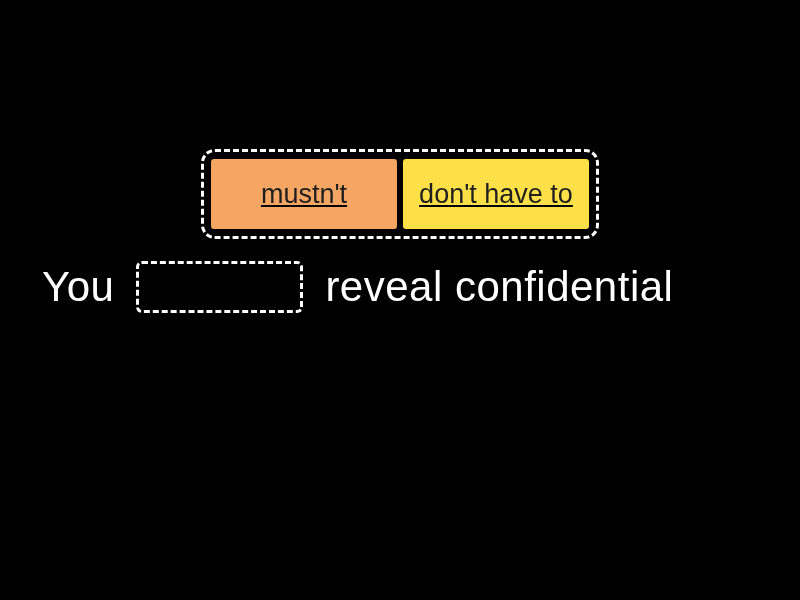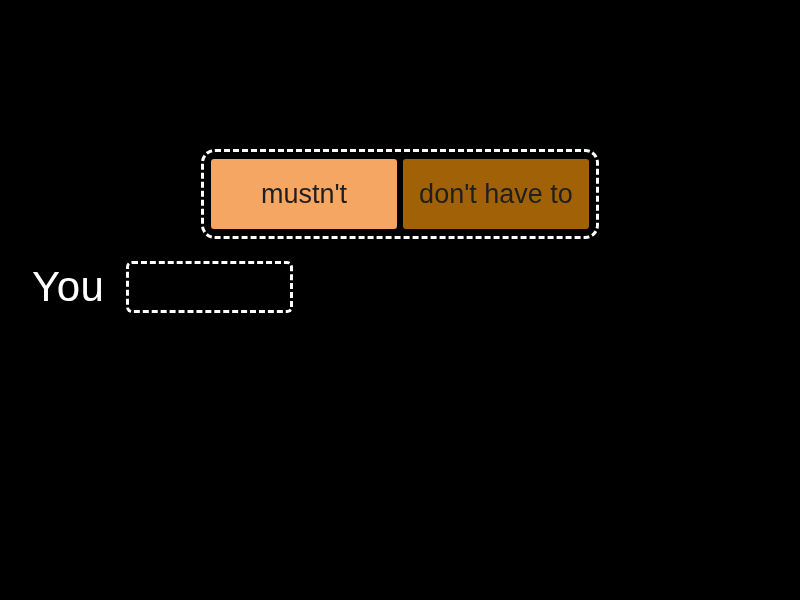--- a/index.html
+++ b/index.html
@@ -20,20 +20,21 @@
   .word-bank {
     position: absolute;
     top: 149px;
     left: 50%;
     transform: translateX(-50%);
     display: inline-flex;
     gap: 6px;
     padding: 7px;
     border: 3px dashed #ffffff;
     border-radius: 14px;
+    text-decoration: underline;
   }
 
   .tile {
     width: 186px;
     height: 70px;
     display: flex;
     align-items: center;
     justify-content: center;
     border-radius: 3px;
     font-size: 27px;
@@ -42,21 +43,21 @@
     cursor: pointer;
     white-space: nowrap;
   }
 
   
   .sentence {
     position: absolute;
     top: 252px;
     left: 0;
     right: 0;
-    padding-left: 32px;
+    padding-left: 42px;
     color: #ffffff;
     font-size: 42px;
     letter-spacing: 0.5px;
   }
 
   .sentence-line {
     height: 70px;
     display: flex;
     align-items: center;
   }
@@ -71,21 +72,22 @@
     border-radius: 6px;
     margin: 0 22px;
     cursor: pointer;
   }
 </style>
 </head>
 <body>
 
 <div class="word-bank">
   <div class="tile" style="background-color: rgb(245, 166, 99);">mustn't</div>
-  <div class="tile" style="background-color: #a16207;">don't have to</div>
+  <div class="tile" style="background-color: #fde047;">don't have to</div>
 </div>
 
 <div class="sentence">
   <div class="sentence-line">
     <span class="word">You</span>
     <span class="blank"></span>
+    <span class="word">reveal confidential</span>
   </div>
 </div>
 
 </body></html>

